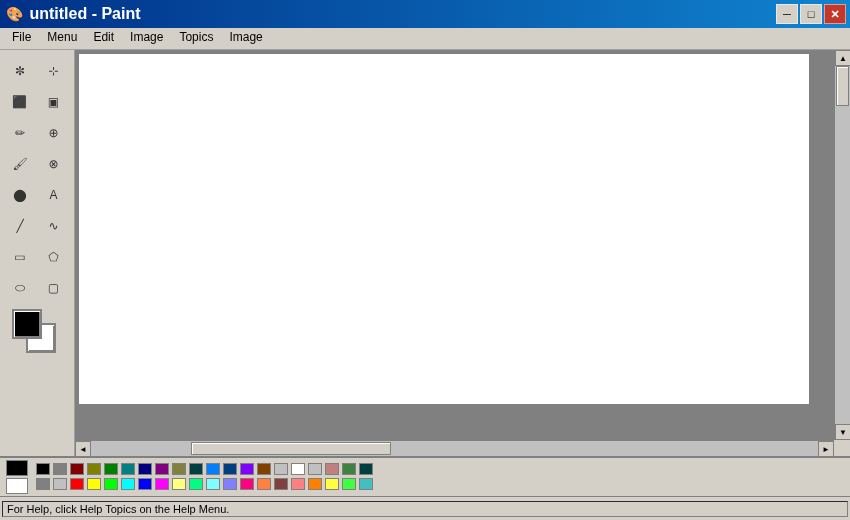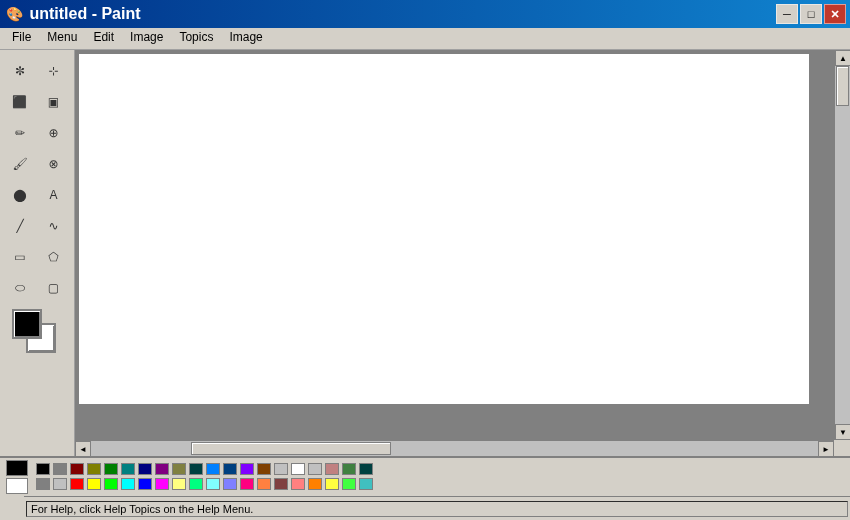--- a/index.html
+++ b/index.html
@@ -271,21 +271,20 @@
 
     
     #status-bar {
       height: 24px;
       background: #d4d0c8;
       border-top: 1px solid #808080;
       display: flex;
       align-items: center;
       padding: 0 2px;
       font-size: 11px;
-      margin-left: 24px;
     }
     #status-text {
       flex: 1;
       border: 1px inset #808080;
       padding: 1px 4px;
       background: #d4d0c8;
       font-size: 11px;
     }
   </style>
 </head>

